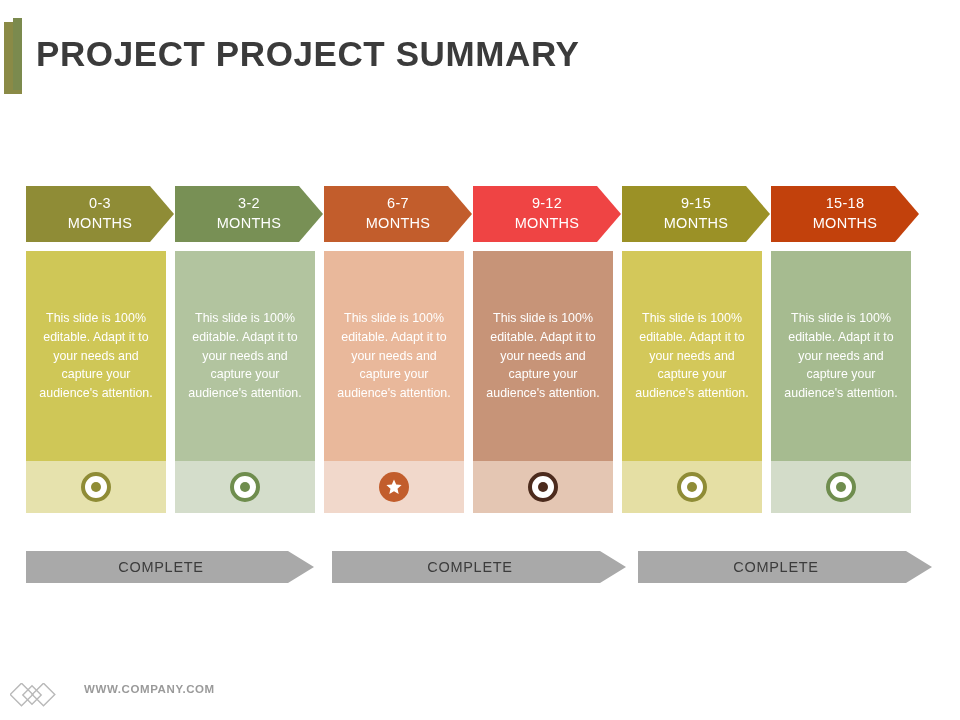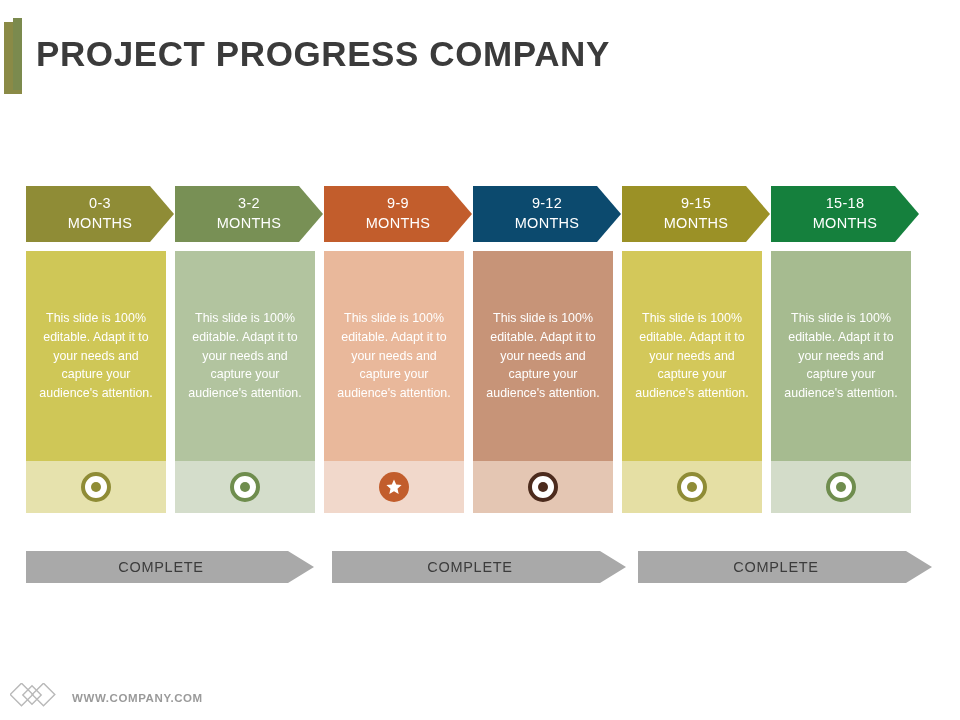--- a/index.html
+++ b/index.html
@@ -156,35 +156,35 @@
     letter-spacing: 0.7px;
     margin-right: 18px;
   }
 
   
   .footer {
     position: absolute;
     left: 10px;
     top: 683px;
     display: flex;
-    align-items: center;
+    gap: 12px;
   }
   .footer-logo svg { display: block; }
   .footer-url {
     font-size: 11.5px;
     color: #9a9a9a;
     letter-spacing: 0.6px;
     font-weight: bold;
   }
 </style>
 </head>
 <body>
 
 <div class="title-accent"></div>
-<div class="page-title">PROJECT PROGRESS COMPANY</div>
+<div class="page-title">PROJECT PROJECT SUMMARY</div>
 
 <div class="columns" id="columns">
     <div class="column">
       <div class="col-header" style="background: rgb(143, 140, 54);">
         <div class="hdr-txt">
           <div class="hdr-txt">0-3</div>
           <div>MONTHS</div>
         </div>
       </div>
       <div class="col-body" style="background: rgb(207, 199, 87);">
@@ -208,37 +208,37 @@
       </div>
       <div class="col-icon-strip" style="background: rgb(212, 221, 203);">
         <div class="icon-ring" style="border: 4.5px solid rgb(111, 141, 78);">
           <div class="dot" style="background: rgb(111, 141, 78);"></div>
         </div>
       </div>
     </div>
     <div class="column">
       <div class="col-header" style="background: rgb(194, 93, 44);">
         <div class="hdr-txt">
-          <div class="hdr-txt">9-9</div>
+          <div class="hdr-txt">6-7</div>
           <div>MONTHS</div>
         </div>
       </div>
       <div class="col-body" style="background: rgb(233, 184, 155);">
         <p>This slide is 100% editable. Adapt it to your needs and capture your audience's attention.</p>
       </div>
       <div class="col-icon-strip" style="background: rgb(241, 216, 203);">
         <div class="icon-star" style="background: rgb(194, 93, 44);">
           <svg width="20" height="20" viewBox="0 0 20 20">
             <polygon fill="#ffffff" points="10,2.6 12.2,7.6 17.6,8.1 13.5,11.7 14.7,17 10,14.2 5.3,17 6.5,11.7 2.4,8.1 7.8,7.6"></polygon>
           </svg>
         </div>
       </div>
     </div>
     <div class="column">
-      <div class="col-header" style="background: #0c4a6e;">
+      <div class="col-header" style="background: #ef4444;">
         <div class="hdr-txt">
           <div class="hdr-txt">9-12</div>
           <div>MONTHS</div>
         </div>
       </div>
       <div class="col-body" style="background: rgb(199, 148, 120);">
         <p>This slide is 100% editable. Adapt it to your needs and capture your audience's attention.</p>
       </div>
       <div class="col-icon-strip" style="background: rgb(228, 198, 179);">
         <div class="icon-ring" style="border: 4.5px solid rgb(76, 43, 29);">
@@ -256,21 +256,21 @@
       <div class="col-body" style="background: rgb(211, 200, 90);">
         <p>This slide is 100% editable. Adapt it to your needs and capture your audience's attention.</p>
       </div>
       <div class="col-icon-strip" style="background: rgb(229, 223, 164);">
         <div class="icon-ring" style="border: 4.5px solid rgb(143, 140, 54);">
           <div class="dot" style="background: rgb(143, 140, 54);"></div>
         </div>
       </div>
     </div>
     <div class="column">
-      <div class="col-header" style="background: #15803d;">
+      <div class="col-header" style="background: #c2410c;">
         <div class="hdr-txt">
           <div class="hdr-txt">15-18</div>
           <div>MONTHS</div>
         </div>
       </div>
       <div class="col-body" style="background: rgb(166, 187, 144);">
         <p>This slide is 100% editable. Adapt it to your needs and capture your audience's attention.</p>
       </div>
       <div class="col-icon-strip" style="background: rgb(211, 220, 201);">
         <div class="icon-ring" style="border: 4.5px solid rgb(111, 141, 78);">

